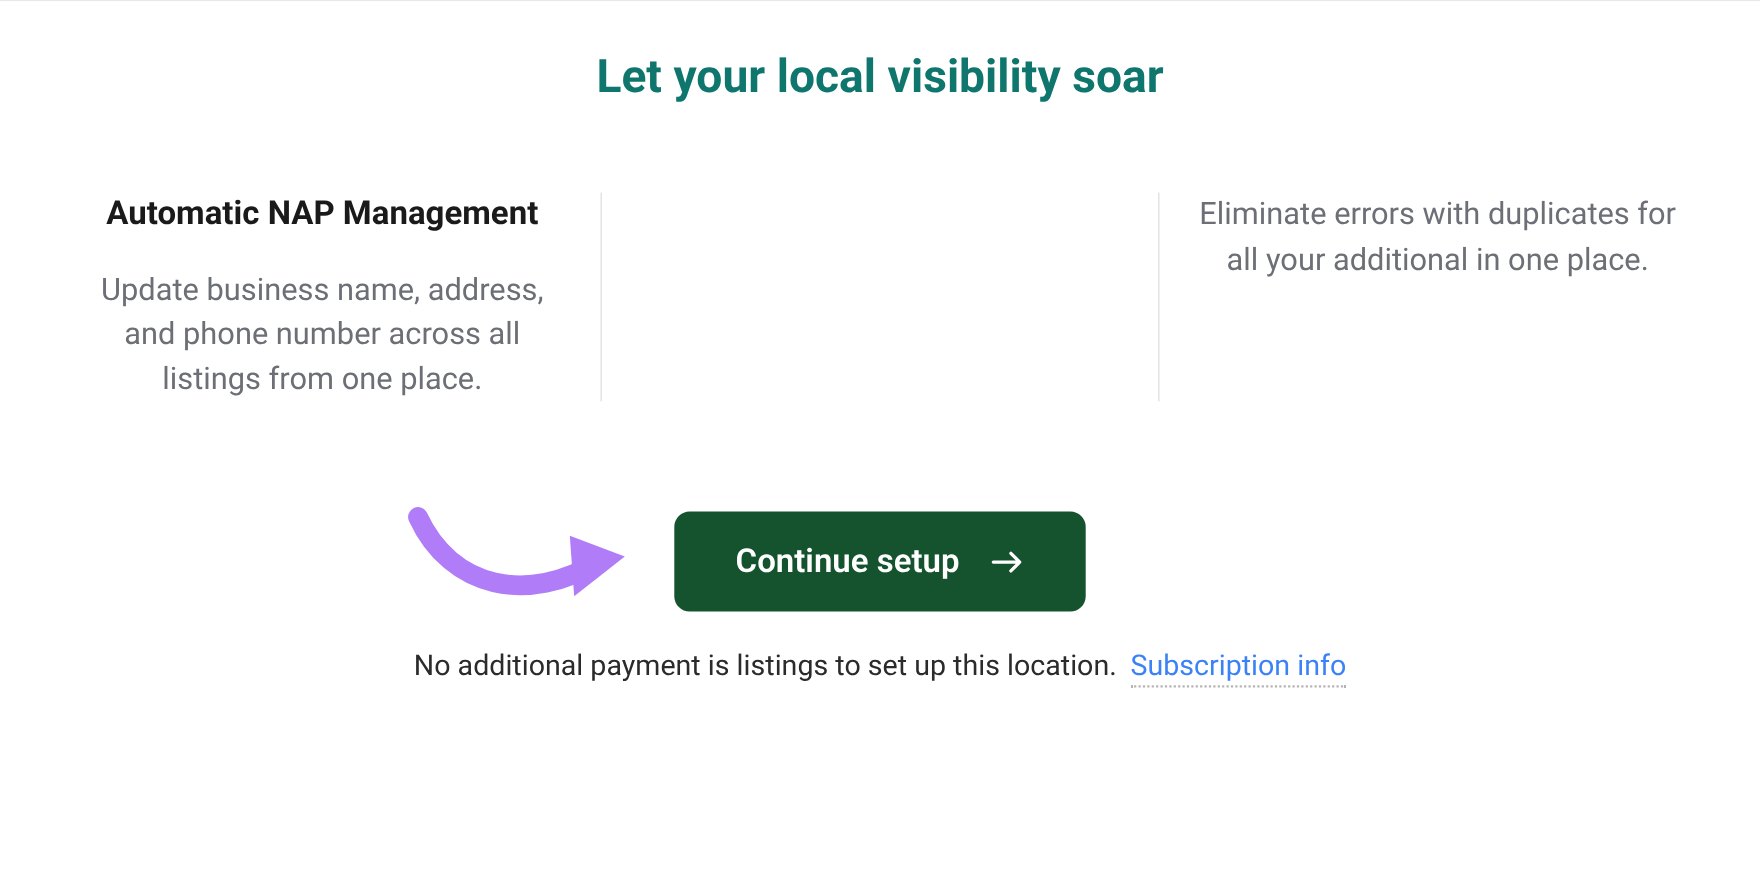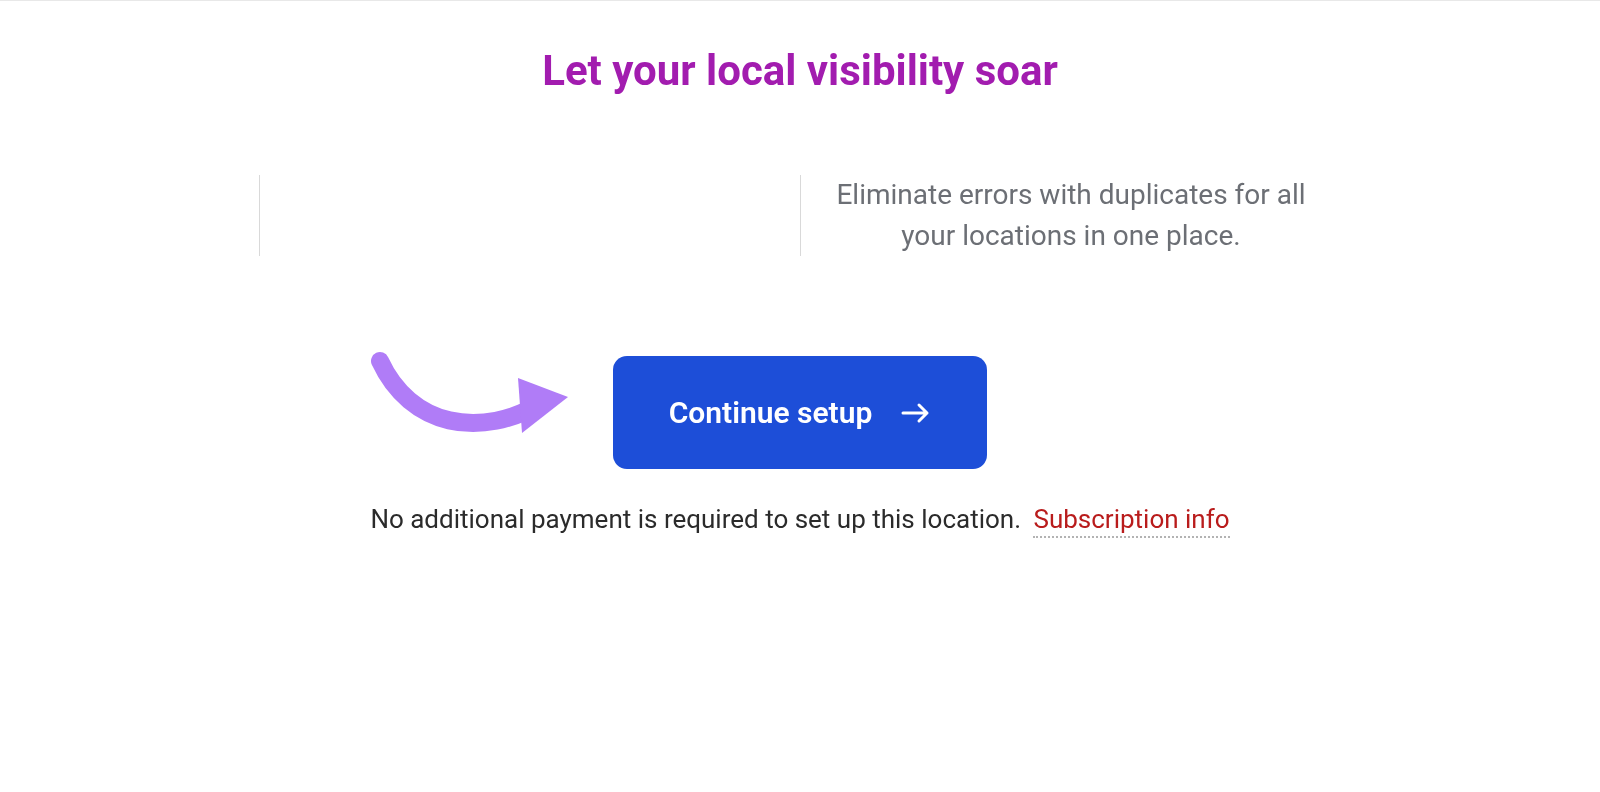--- a/index.html
+++ b/index.html
@@ -17,21 +17,21 @@
   }
   .container {
     max-width: 1560px;
     margin: 0 auto;
     padding: 45px 20px 0;
   }
   .page-title {
     text-align: center;
     font-size: 42px;
     font-weight: 700;
-    color: #a21caf;
+    color: #0f766e;
     margin-bottom: 80px;
   }
   .features-row {
     display: flex;
     justify-content: center;
     align-items: stretch;
     margin-bottom: 100px;
   }
   .feature-col {
     flex: 1;
@@ -59,25 +59,25 @@
   .cta-wrap {
     position: relative;
     display: flex;
     justify-content: center;
     margin-bottom: 35px;
   }
   .continue-btn {
     display: inline-flex;
     align-items: center;
     gap: 29px;
-    background: #1d4ed8;
+    background: #14532d;
     color: #ffffff;
     border: none;
     border-radius: 14px;
-    padding: 39px 56px;
+    padding: 28px 56px;
     font-size: 30px;
     font-weight: 600;
     cursor: pointer;
     font-family: inherit;
   }
   .continue-btn svg {
     width: 30px;
     height: 24px;
   }
   .annotation-arrow {
@@ -87,54 +87,58 @@
     width: 220px;
     height: 110px;
     pointer-events: none;
   }
   .footer-note {
     text-align: center;
     font-size: 26px;
     color: #2b2b2b;
   }
   .sub-link {
-    color: #b91c1c;
+    color: #3b82f6;
     text-decoration: none;
     border-bottom: 2px dotted #b3b3b3;
     padding-bottom: 2px;
     margin-left: 6px;
     cursor: pointer;
   }
 </style>
 </head>
 <body>
 
 <div class="container">
   <h1 class="page-title">Let your local visibility soar</h1>
 
   <div class="features-row">
+    <div class="feature-col">
+      <div class="feature-title">Automatic NAP Management</div>
+      <div class="feature-desc">Update business name, address, and phone number across all listings from one place.</div>
+    </div>
     <div class="divider"></div>
     <div class="feature-col">
     </div>
     <div class="divider"></div>
     <div class="feature-col">
-      <div class="feature-desc">Eliminate errors with duplicates for all your locations in one place.</div>
+      <div class="feature-desc">Eliminate errors with duplicates for all your additional in one place.</div>
     </div>
   </div>
 
   <div class="cta-wrap">
     <svg class="annotation-arrow" viewBox="0 0 220 110">
       <path d="M 10 15 C 40 80, 110 95, 175 55" stroke="#b07cf7" stroke-width="18" fill="none" stroke-linecap="round"></path>
       <path d="M 148 32 L 198 51 L 152 87 Z" fill="#b07cf7"></path>
     </svg>
     <button class="continue-btn">
       <span>Continue setup</span>
       <svg viewBox="0 0 30 24" fill="none">
         <path d="M2 12 H26 M18 4 L26 12 L18 20" stroke="#ffffff" stroke-width="3" stroke-linecap="round" stroke-linejoin="round"></path>
       </svg>
     </button>
   </div>
 
   <div class="footer-note">
-    <span>No additional payment is required to set up this location.</span>
+    <span>No additional payment is listings to set up this location.</span>
     <a class="sub-link">Subscription info</a>
   </div>
 </div>
 
 </body></html>

